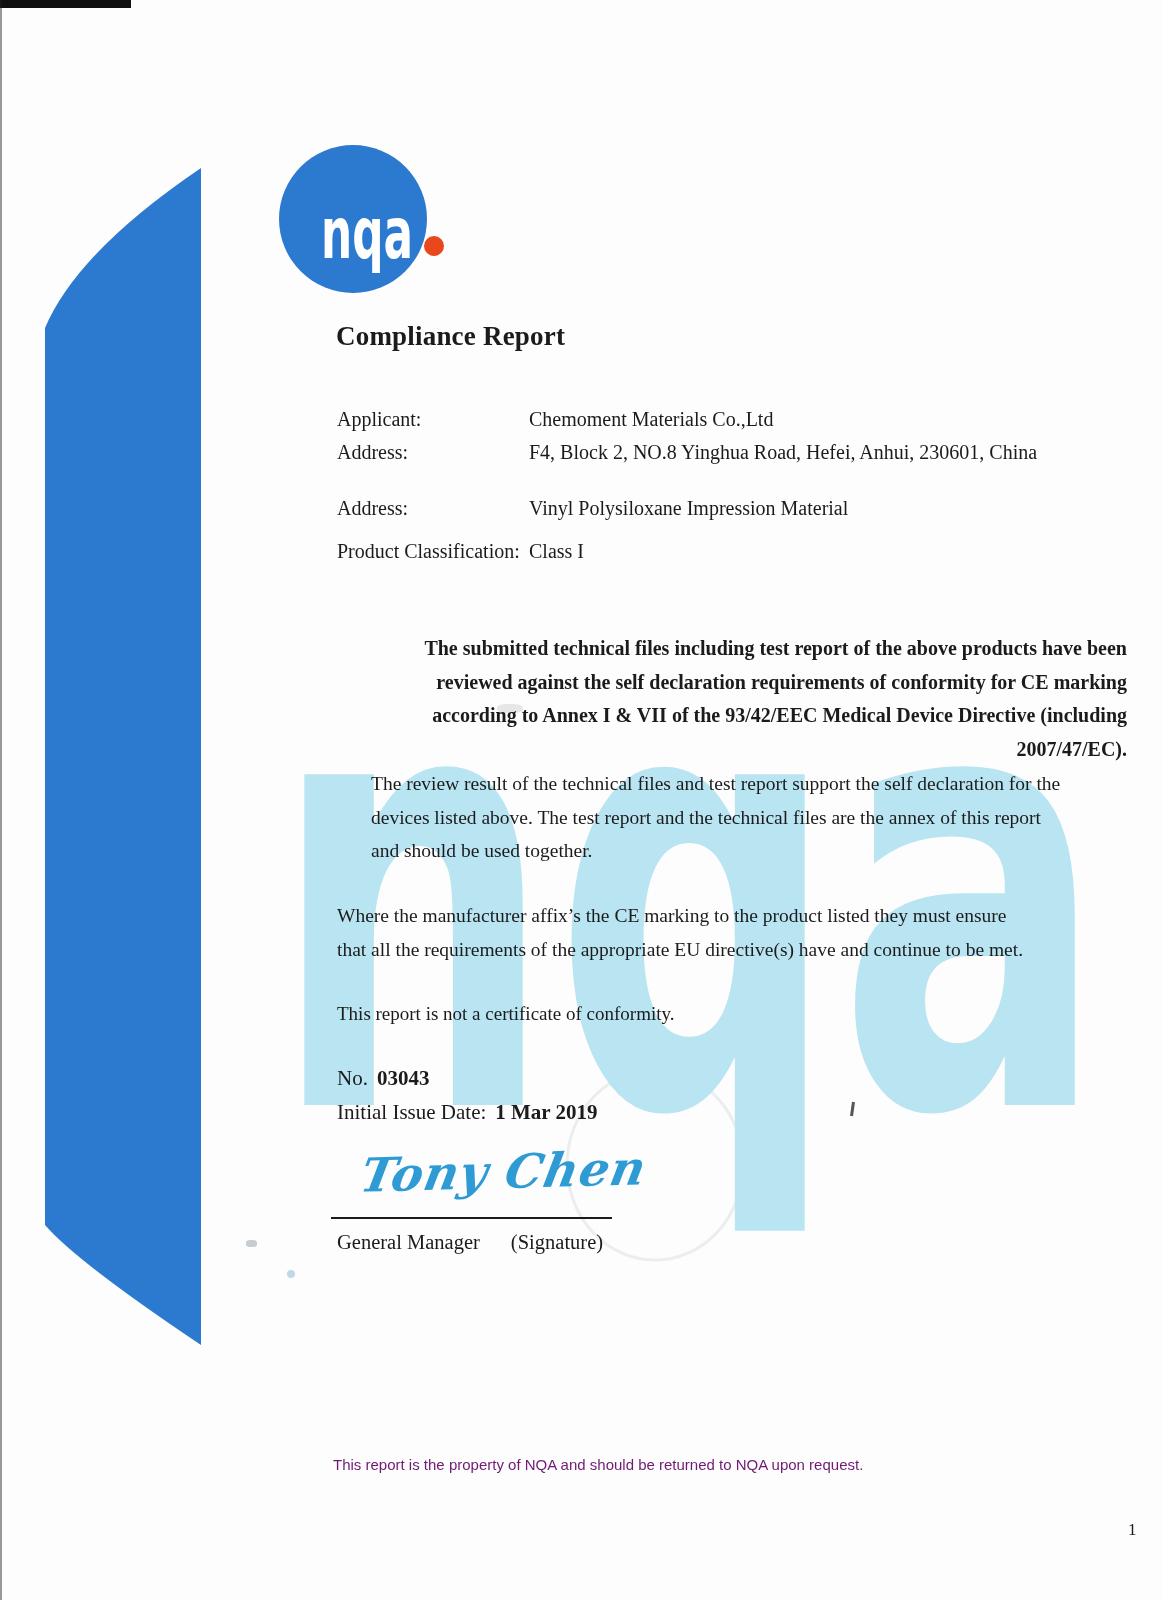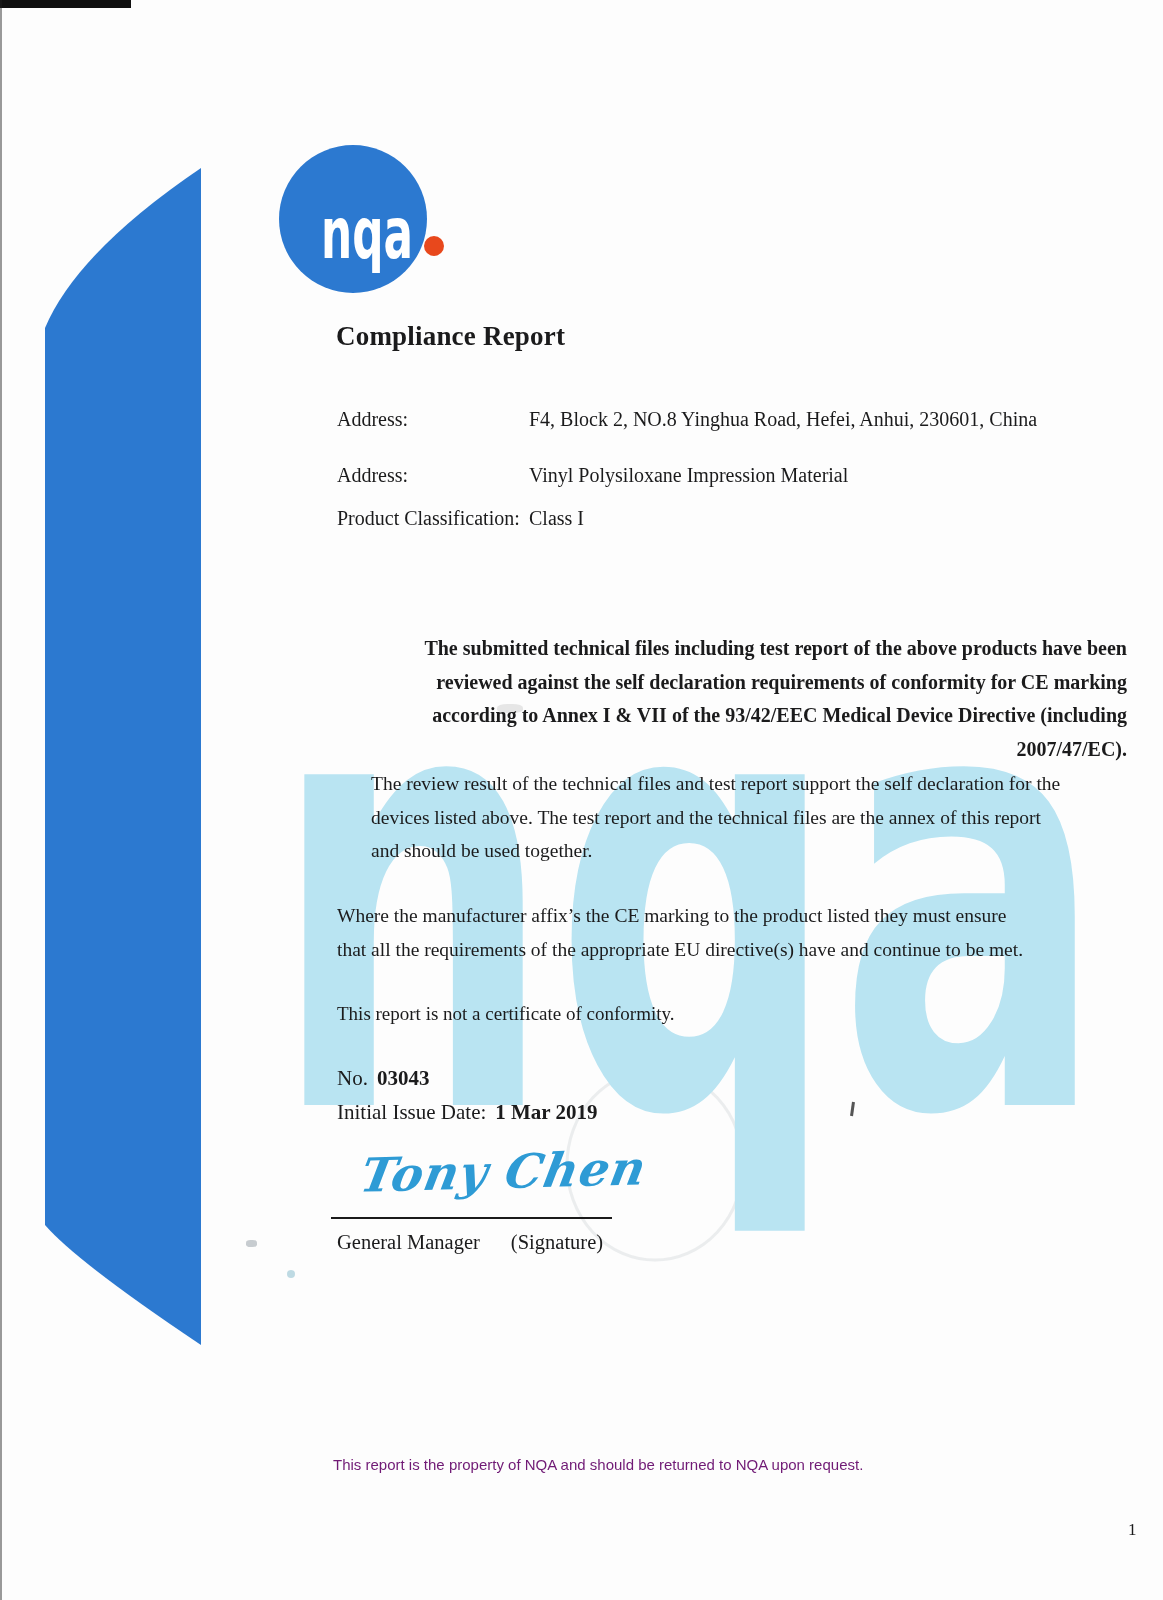--- a/index.html
+++ b/index.html
@@ -65,20 +65,24 @@
   <div class="layer art-left-line"></div>
   <div class="layer art-tick"></div>
   <div class="layer art-smudge1"></div>
   <div class="layer art-smudge2"></div>
   <div class="layer art-smudge3"></div>
 
   <div class="layer doc-title">Compliance Report</div>
 
   <div class="layer fields">
     <div class="frow">
+      <span class="lbl">Applicant:</span>
+      <span class="val">Chemoment Materials Co.,Ltd</span>
+    </div>
+    <div class="frow">
       <span class="lbl">Address:</span>
       <span class="val">F4, Block 2, NO.8 Yinghua Road, Hefei, Anhui, 230601, China</span>
     </div>
     <div class="frow gap-lg">
       <span class="lbl">Address:</span>
       <span class="val">Vinyl Polysiloxane Impression Material</span>
     </div>
     <div class="frow gap-sm">
       <span class="lbl">Product Classification:</span>
       <span class="val">Class I</span>

